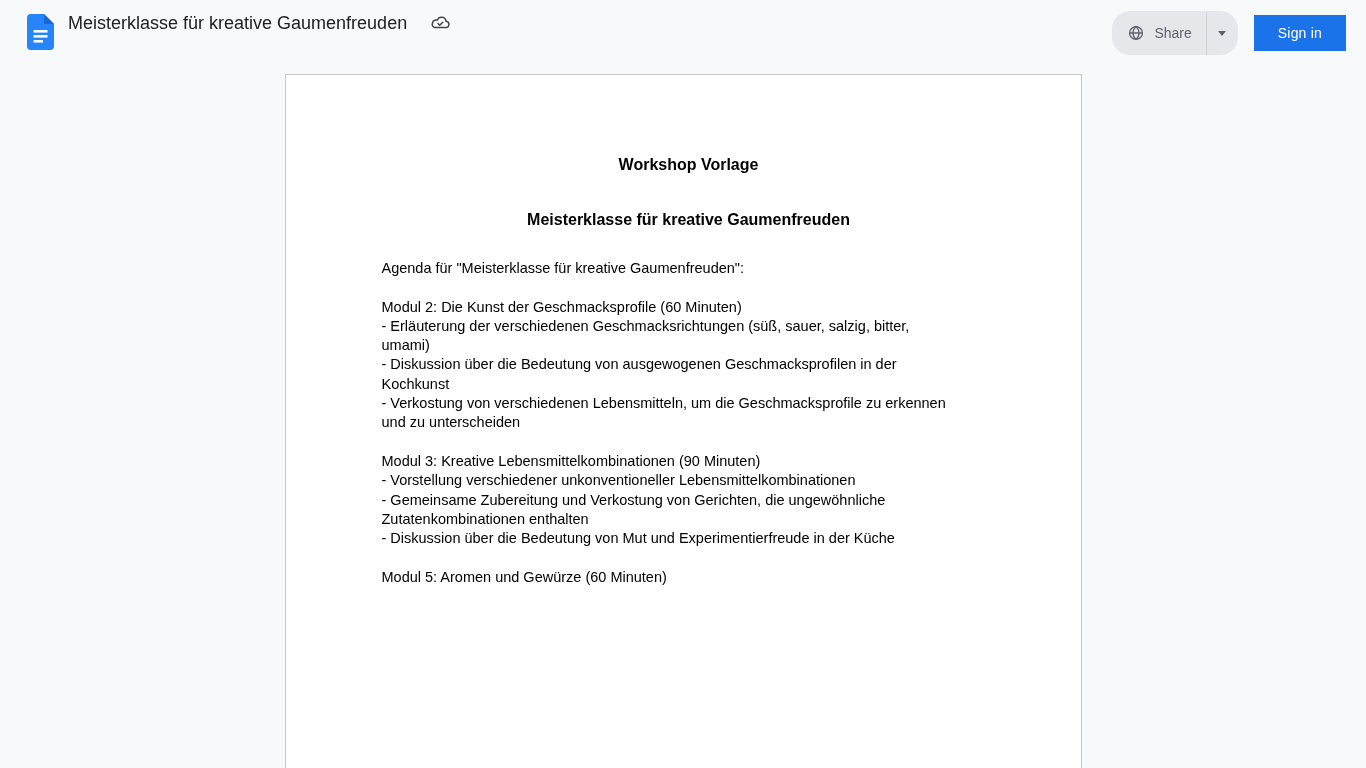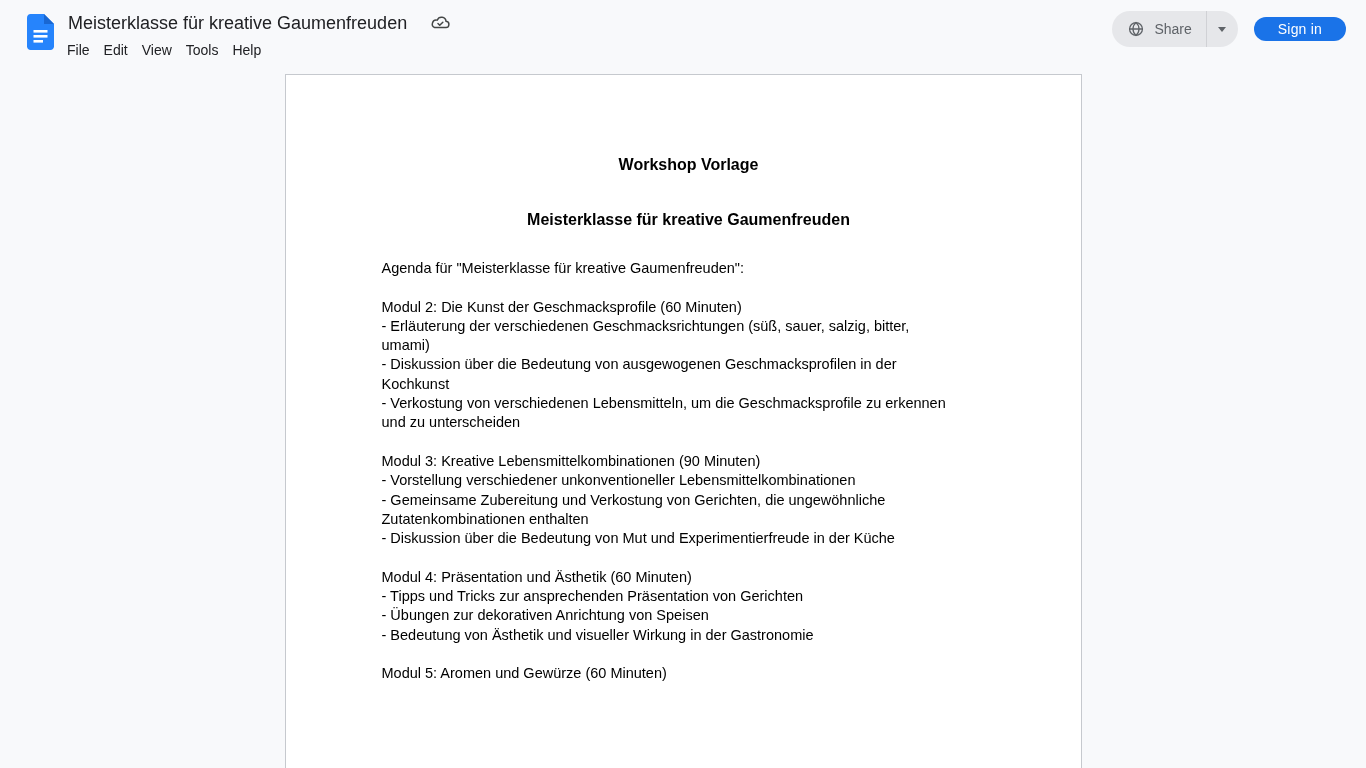--- a/index.html
+++ b/index.html
@@ -43,21 +43,21 @@
     border-radius: 4px;
     cursor: pointer;
   }
 
   .header-right { display: flex; align-items: center; margin-top: 3px; }
   .share-pill {
     display: flex;
     align-items: stretch;
     background: #e6e7ea;
     border-radius: 18px;
-    height: 36px;
+    height: 44px;
     overflow: hidden;
   }
   .share-main {
     display: flex; align-items: center;
     gap: 9px;
     padding: 0 14px 0 15px;
     border: none; background: transparent;
     font-family: "Liberation Sans", sans-serif;
     font-size: 14px; font-weight: 500;
     color: #5f6368;
@@ -71,26 +71,26 @@
     cursor: pointer;
   }
   .caret-down {
     width: 0; height: 0;
     border-left: 4.5px solid transparent;
     border-right: 4.5px solid transparent;
     border-top: 5px solid #5f6368;
   }
   .sign-in-btn {
     margin-left: 16px;
-    height: 24px;
+    height: 36px;
     padding: 0 24px;
     background: #1a73e8;
     color: #ffffff;
     border: none;
-    border-radius: 14px;
+    border-radius: 0;
     font-family: "Liberation Sans", sans-serif;
     font-size: 14px;
     font-weight: 500;
     letter-spacing: 0.2px;
     cursor: pointer;
   }
 
   
   .canvas {
     width: 100%;
@@ -142,27 +142,20 @@
       <div class="title-block">
         <div class="title-row">
           <span class="doc-title">Meisterklasse für kreative Gaumenfreuden</span>
           <span class="cloud-icon">
             <svg width="22" height="22" viewBox="0 0 24 24" fill="none">
               <path d="M18.6 10.2 A5 5 0 0 0 9 8.9 A4.3 4.3 0 0 0 6.2 17 H18 A3.4 3.4 0 0 0 18.6 10.2 Z" stroke="#444746" stroke-width="1.6" stroke-linejoin="round"></path>
               <path d="M9.8 12.6 l1.9 1.9 3.4-3.4" stroke="#444746" stroke-width="1.6" fill="none" stroke-linecap="round" stroke-linejoin="round"></path>
             </svg>
           </span>
         </div>
-        <nav class="menu-bar">
-            <span class="menu-item">File</span>
-            <span class="menu-item">Edit</span>
-            <span class="menu-item">View</span>
-            <span class="menu-item">Tools</span>
-            <span class="menu-item">Help</span>
-          </nav>
       </div>
     </div>
 
     <div class="header-right">
       <div class="share-pill">
         <button class="share-main">
           <svg width="18" height="18" viewBox="0 0 24 24" fill="none">
             <circle cx="12" cy="12" r="8.6" stroke="#5f6368" stroke-width="1.7"></circle>
             <path d="M3.4 12 H20.6" stroke="#5f6368" stroke-width="1.7"></path>
             <path d="M12 3.4 C9 6 8 9 8 12 C8 15 9 18 12 20.6 C15 18 16 15 16 12 C16 9 15 6 12 3.4 Z" stroke="#5f6368" stroke-width="1.7"></path>
@@ -188,22 +181,18 @@
 umami)
 - Diskussion über die Bedeutung von ausgewogenen Geschmacksprofilen in der
 Kochkunst
 - Verkostung von verschiedenen Lebensmitteln, um die Geschmacksprofile zu erkennen
 und zu unterscheiden</p>
           <p class="doc-paragraph">Modul 3: Kreative Lebensmittelkombinationen (90 Minuten)
 - Vorstellung verschiedener unkonventioneller Lebensmittelkombinationen
 - Gemeinsame Zubereitung und Verkostung von Gerichten, die ungewöhnliche
 Zutatenkombinationen enthalten
 - Diskussion über die Bedeutung von Mut und Experimentierfreude in der Küche</p>
-          <p class="doc-paragraph">Modul 4: Präsentation und Ästhetik (60 Minuten)
-- Tipps und Tricks zur ansprechenden Präsentation von Gerichten
-- Übungen zur dekorativen Anrichtung von Speisen
-- Bedeutung von Ästhetik und visueller Wirkung in der Gastronomie</p>
           <p class="doc-paragraph">Modul 5: Aromen und Gewürze (60 Minuten)</p>
         </div>
     </div>
   </main>
 
 </div>
 
 </body></html>

